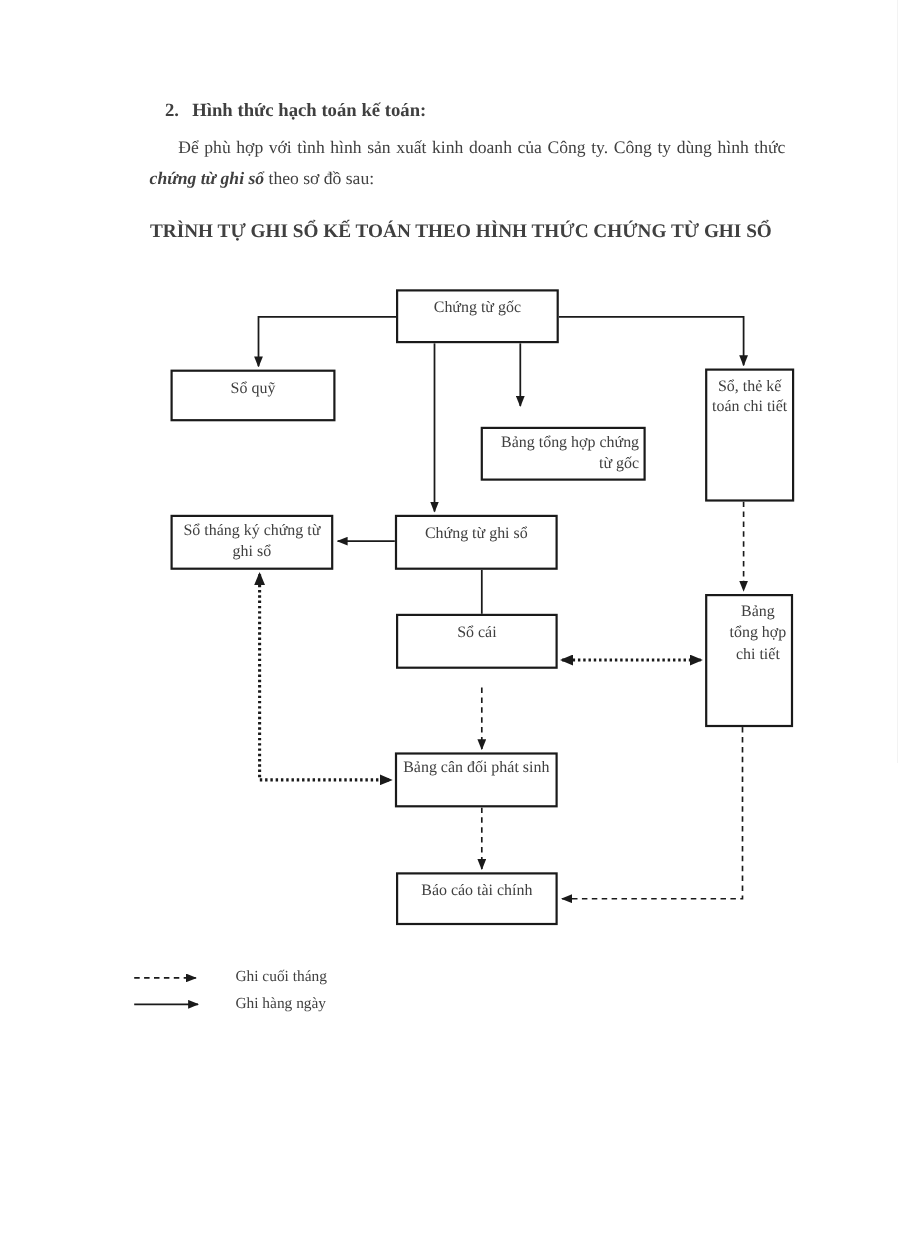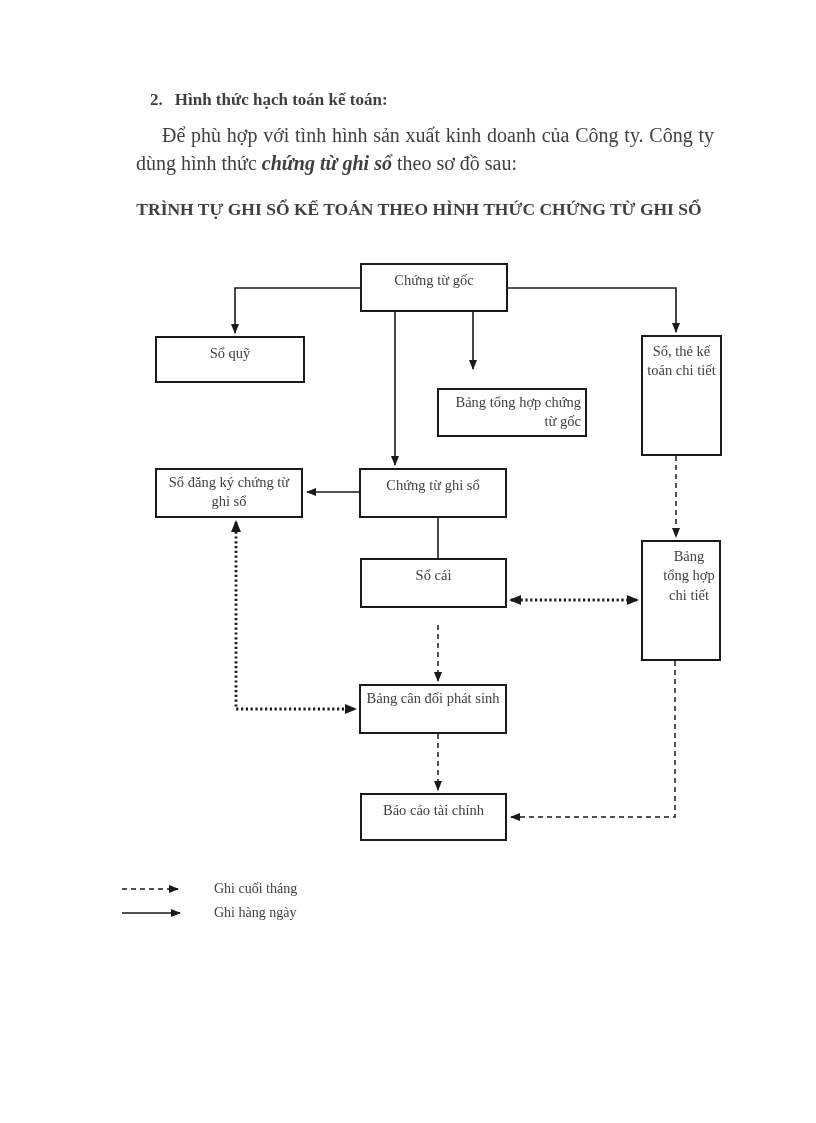--- a/index.html
+++ b/index.html
@@ -7,21 +7,21 @@
   .page {
     position:relative; width:816px; height:1123px; margin:0 auto;
     background:#ffffff; overflow:hidden;
     font-family:"Liberation Serif", "DejaVu Serif", serif;
     color:#404040;
   }
   .heading { position:absolute; top:90px; left:150px; font-size:17px; font-weight:bold; }
   .heading .num { margin-right:12px; }
   .para {
     position:absolute; top:121px; left:136px; width:578px;
-    font-size:20px; line-height:28px; text-align:justify; text-indent:26px;
+    font-size:16px; line-height:28px; text-align:justify; text-indent:26px;
   }
   .para .emph { font-weight:bold; font-style:italic; }
   .diagram-title {
     position:absolute; top:199px; left:104px; width:630px;
     text-align:center; font-weight:bold; font-size:17.5px; white-space:nowrap;
   }
   .box {
     position:absolute; border:2px solid #1a1a1a; background:#ffffff;
     text-align:center; font-weight:normal; font-size:14.5px; line-height:1.34;
     padding:6px 4px 0 4px;
@@ -79,21 +79,21 @@
   </svg>
 
   <div class="box" style="left:360px; top:263px; width:148px; height:49px;">Chứng từ gốc</div>
 
   <div class="box" style="left:155px; top:336px; width:150px; height:47px;">Sổ quỹ</div>
 
   <div class="box pt2" style="left:437px; top:388px; width:150px; height:49px;text-align:right;">Bảng tổng hợp chứng từ gốc</div>
 
   <div class="box pt5" style="left:641px; top:335px; width:81px; height:121px;">Sổ, thẻ kế toán chi tiết</div>
 
-  <div class="box pt2" style="left:155px; top:468px; width:148px; height:50px;">Sổ đăng ký chứng từ ghi sổ</div>
+  <div class="box pt2" style="left:155px; top:468px; width:148px; height:50px;">Sổ tháng ký chứng từ ghi sổ</div>
 
   <div class="box" style="left:359px; top:468px; width:148px; height:50px;">Chứng từ ghi sổ</div>
 
   <div class="box" style="left:360px; top:558px; width:147px; height:50px;">Sổ cái</div>
 
   <div class="box pt5" style="left:641px; top:540px; width:80px; height:121px;padding-left:20px;">Bảng tổng hợp chi tiết</div>
 
   <div class="box" style="left:360px; top:793px; width:147px; height:48px;">Báo cáo tài chính</div>
 
   <div class="box pt2" style="left:359px; top:684px; width:148px; height:50px;">Bảng cân đối phát sinh</div>

